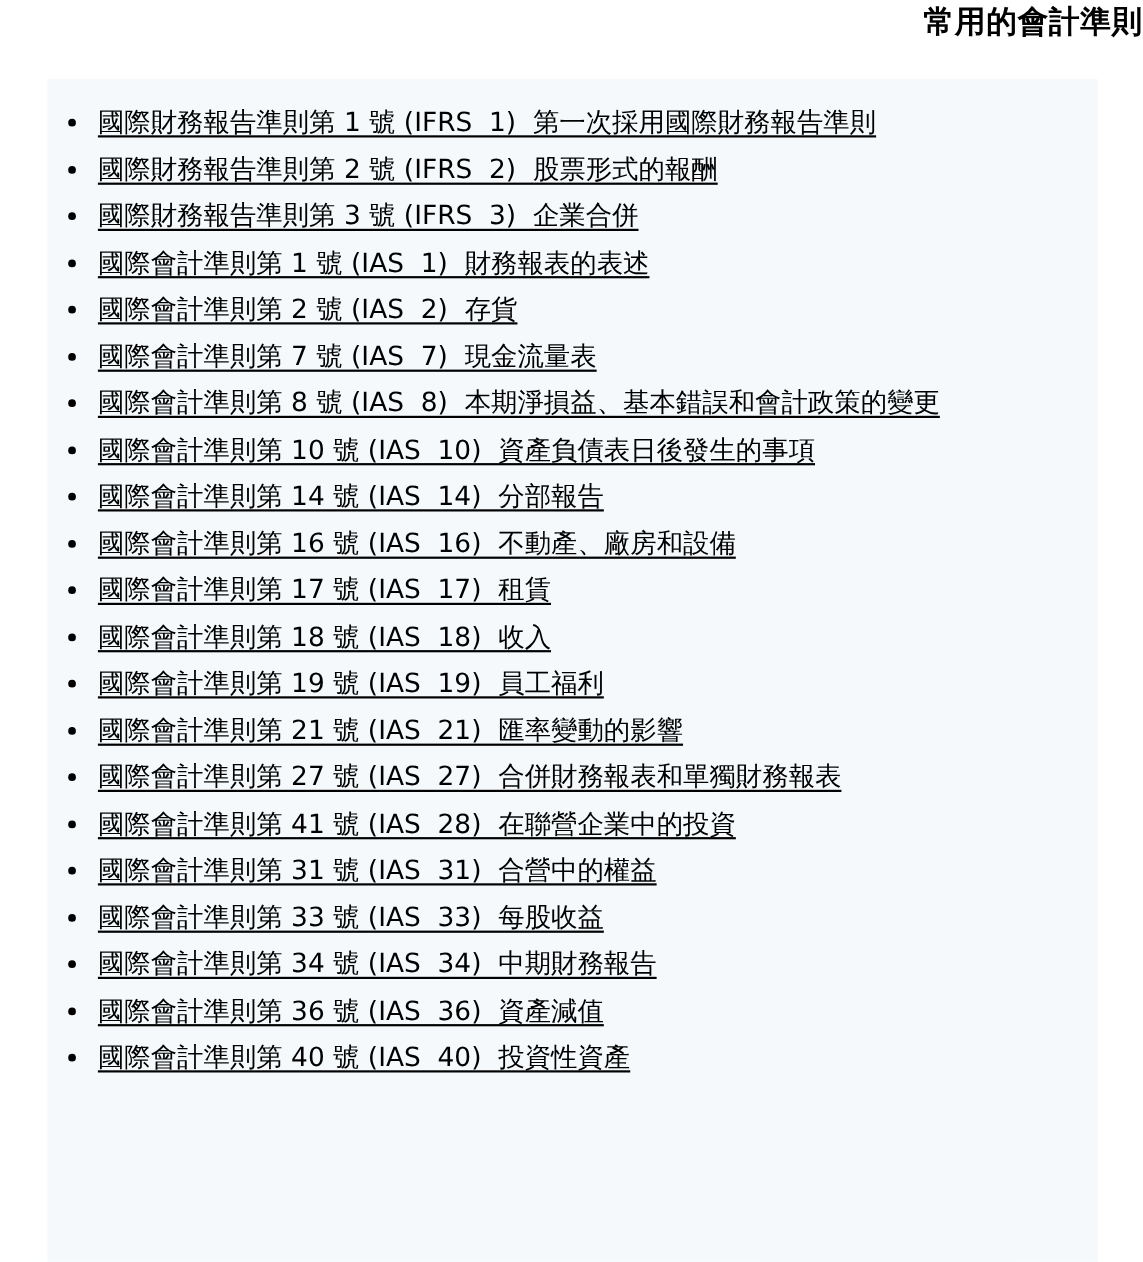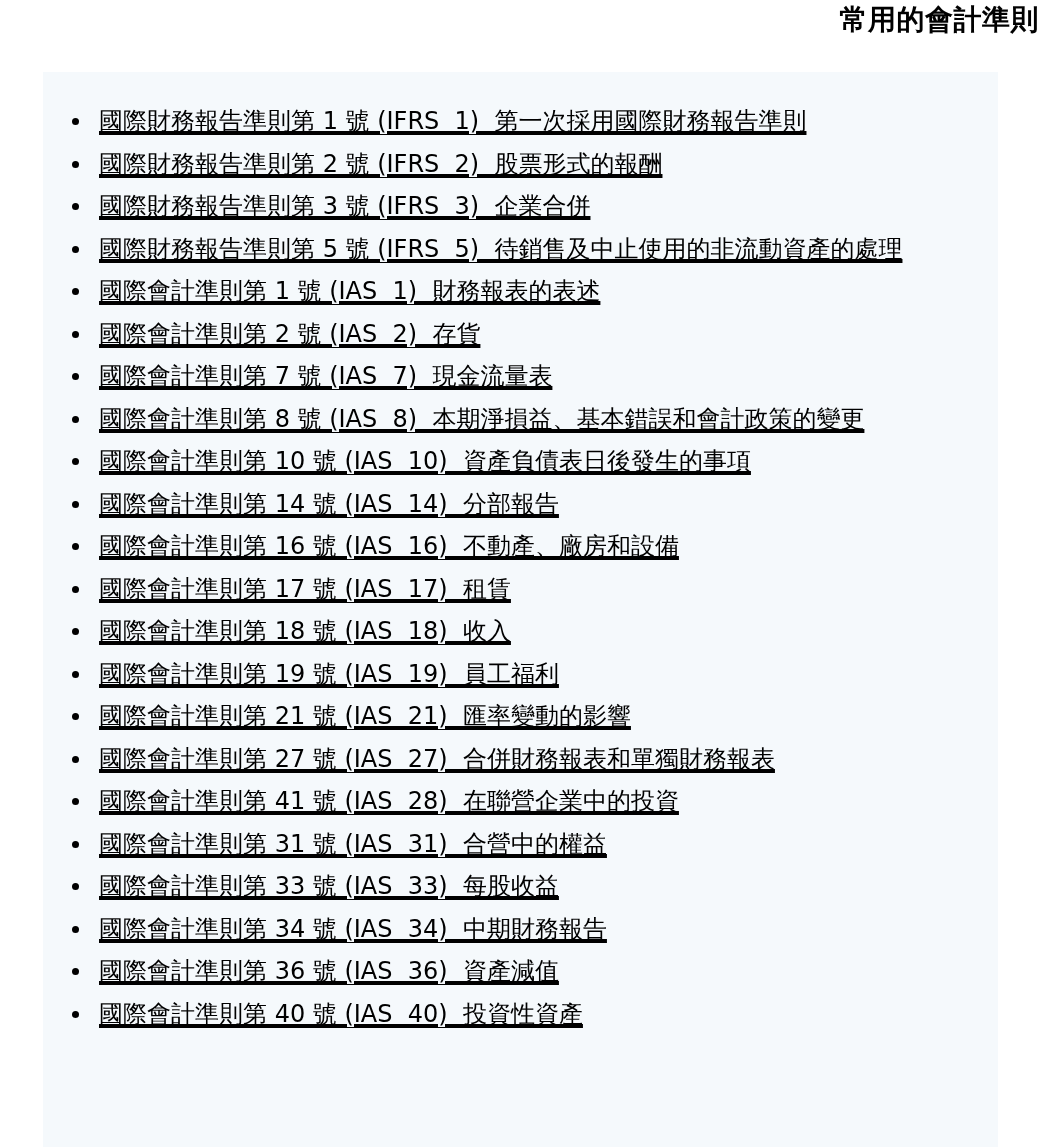--- a/index.html
+++ b/index.html
@@ -21,24 +21,23 @@
     text-align: right;
   }
   .listbox {
     margin: 36px 41px 0 43px;
     background: #f5f9fc;
     padding: 14px 2px 20px 0;
     min-height: 1077px;
     box-sizing: border-box;
   }
   ul.standards-list {
-    margin: 14px;
+    margin: 4px;
     padding: 0 0 0 42px;
     list-style: none;
-    text-decoration: underline;
   }
   ul.standards-list li {
     position: relative;
     font-size: 24px;
     line-height: 42.5px;
     margin: 0;
   }
   ul.standards-list li::before {
     content: "";
     position: absolute;
@@ -70,23 +69,20 @@
   </li>
 
   <li>
     <a class="standard-link" href="#">國際財務報告準則第 2 號 (IFRS  2)  股票形式的報酬</a>
   </li>
 
   <li>
     <a class="standard-link" href="#">國際財務報告準則第 3 號 (IFRS  3)  企業合併</a>
   </li>
 
-  <li>
-    <a class="standard-link" href="#">國際財務報告準則第 5 號 (IFRS  5)  待銷售及中止使用的非流動資產的處理</a>
-  </li>
 
   <li>
     <a class="standard-link" href="#">國際會計準則第 1 號 (IAS  1)  財務報表的表述</a>
   </li>
 
   <li>
     <a class="standard-link" href="#">國際會計準則第 2 號 (IAS  2)  存貨</a>
   </li>
 
   <li>

